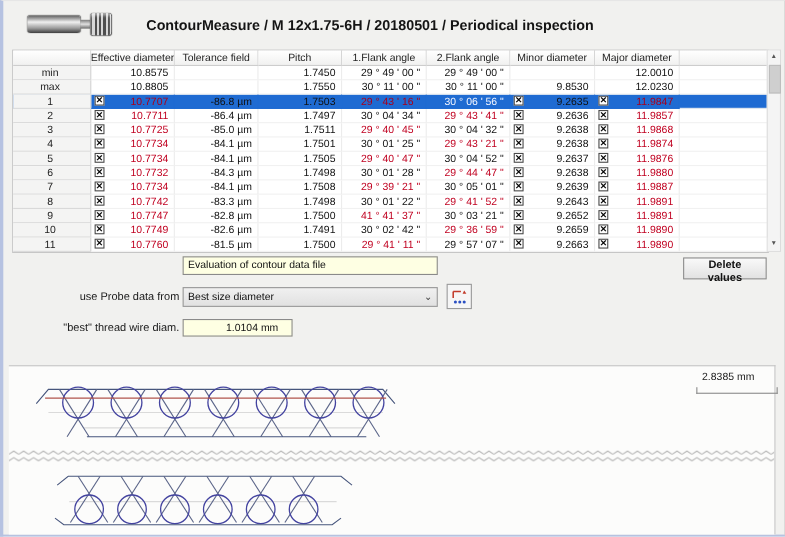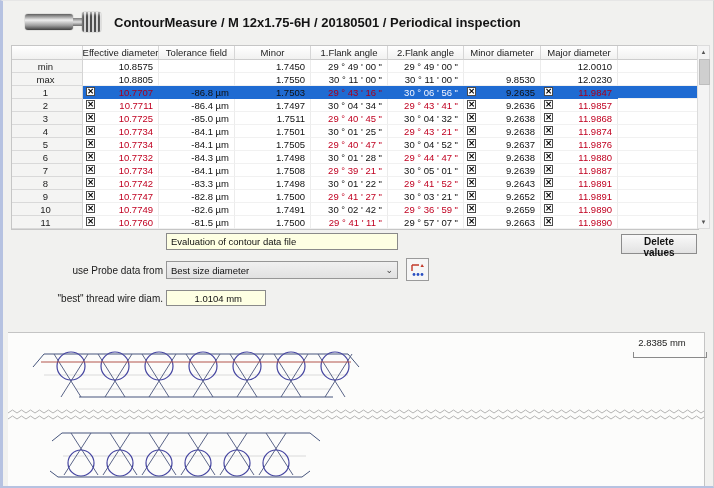--- a/index.html
+++ b/index.html
@@ -4,21 +4,21 @@
 <style>
   html,body{margin:0;padding:0;background:#fff;}
   .window{
     position:relative;width:714px;height:488px;box-sizing:border-box;
     background:#f1f1ef;overflow:hidden;
     border-left:3px solid #b6c2e1;border-bottom:2px solid #b6c2e1;
     border-top:1px solid #e6e6e6;border-right:1px solid #d2d2d2;
     font-family:"Liberation Sans",sans-serif;color:#111;
   }
   
-  .app-header{position:absolute;left:22px;top:8px;display:flex;gap:13px;align-items:center;}
+  .app-header{position:absolute;left:22px;top:8px;display:flex;gap:32px;align-items:center;}
   .gauge-icon{width:76px;height:26px;position:relative;}
   .gauge-body{position:absolute;left:0;top:5px;width:48px;height:16px;border-radius:3px;
     background:linear-gradient(#5f5f5f,#efefef 38%,#9d9d9d 72%,#3f3f3f);box-shadow:0 0 1px #555;}
   .gauge-neck{position:absolute;left:48px;top:9px;width:9px;height:8px;
     background:linear-gradient(#7d7d7d,#e0e0e0,#6c6c6c);}
   .gauge-cap{position:absolute;left:57px;top:3px;width:19px;height:20px;border-radius:3px;
     background:repeating-linear-gradient(90deg,#4e4e4e 0 2px,#d6d6d6 2px 4px);box-shadow:inset 0 2px 3px rgba(255,255,255,.6),0 0 1px #444;}
   .title{font-size:13px;font-weight:bold;color:#141414;}
   
   .grid{position:absolute;left:8px;top:44px;width:686px;background:#fff;
@@ -47,21 +47,21 @@
   .sb-btn{position:absolute;left:0;width:11px;height:12px;display:flex;align-items:center;
     justify-content:center;font-size:6px;color:#555;background:#f4f4f4;}
   .sb-up{top:0;} .sb-down{bottom:0;}
   .sb-thumb{position:absolute;left:1px;top:13px;width:9px;height:24px;background:#cfcfcf;border:1px solid #bdbdbd;}
   
   .lbl{position:absolute;left:10px;width:150px;text-align:right;font-size:10px;color:#1a1a1a;}
   .lbl1{top:236px;} .lbl2{top:264px;} .lbl3{top:292px;}
   .field{position:absolute;box-sizing:border-box;border:1px solid #8a8a8a;background:#feffe3;
     font-family:"Liberation Sans",sans-serif;font-size:9.5px;color:#111;padding:1px 4px;}
   .f1{left:163px;top:232px;width:232px;height:17px;}
-  .f3{left:163px;top:289px;width:100px;height:16px;text-align:right;padding-right:23px;}
+  .f3{left:163px;top:289px;width:100px;height:16px;text-align:right;padding-right:12px;}
   .dropdown{position:absolute;left:163px;top:260px;width:232px;height:18px;box-sizing:border-box;
     border:1px solid #969696;background:linear-gradient(#f0f0f0,#e1e1e1);
     display:flex;align-items:center;font-size:9.5px;padding:4px 4px;}
   .dropdown .chev{margin-left:auto;font-size:9px;color:#444;line-height:1;}
   .tool-btn{position:absolute;left:403px;top:257px;width:23px;height:23px;box-sizing:border-box;
     border:1px solid #9a9a9a;background:#f6f6f6;display:flex;align-items:center;justify-content:center;padding:0;}
   .btn-del{position:absolute;left:618px;top:233px;width:76px;height:20px;box-sizing:border-box;
     border:1px solid #8c8c8c;background:linear-gradient(#f9f9f9,#e2e2e2);
     font-family:"Liberation Sans",sans-serif;font-size:10px;color:#111;font-weight:bold;}
   
@@ -86,21 +86,21 @@
       <div class="gauge-cap"></div>
     </div>
     <div class="title">ContourMeasure / M 12x1.75-6H / 20180501 / Periodical inspection</div>
   </div>
 
   <div class="grid" id="grid">
       <div class="trow thead">
         <div class="c hdr"></div>
         <div class="c hdr">Effective diameter</div>
         <div class="c hdr">Tolerance field</div>
-        <div class="c hdr">Minor</div>
+        <div class="c hdr">Pitch</div>
         <div class="c hdr">1.Flank angle</div>
         <div class="c hdr">2.Flank angle</div>
         <div class="c hdr">Minor diameter</div>
         <div class="c hdr">Major diameter</div>
         <div class="c hdr filler"></div>
       </div>
       <div class="trow">
         <div class="c rowlabel">min</div>
         <div class="c v">
           <span>10.8575</span>
@@ -380,21 +380,21 @@
           <span class="chk">✕</span>
           <span class="red">10.7747</span>
         </div>
         <div class="c v">
           <span>-82.8 µm</span>
         </div>
         <div class="c v">
           <span>1.7500</span>
         </div>
         <div class="c v">
-          <span class="red">29 ° 41 ' 27 "</span>
+          <span class="red">41 ° 41 ' 37 "</span>
         </div>
         <div class="c v">
           <span>30 ° 03 ' 21 "</span>
         </div>
         <div class="c v">
           <span class="chk">✕</span>
           <span>9.2652</span>
         </div>
         <div class="c v">
           <span class="chk">✕</span>

